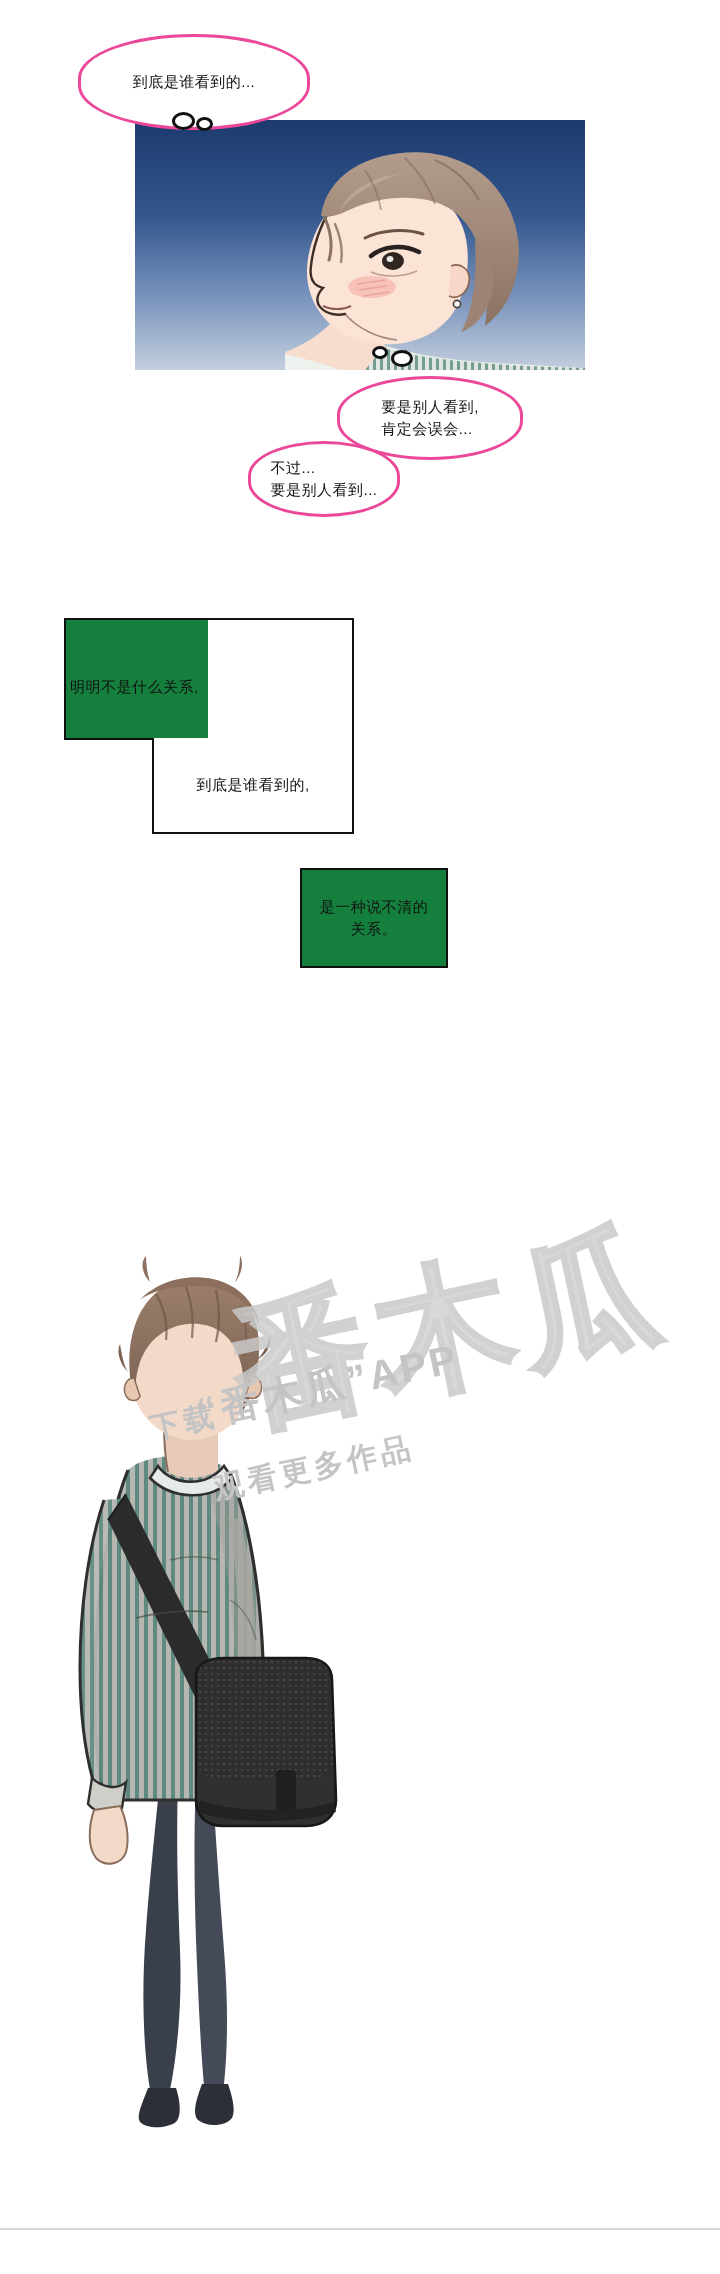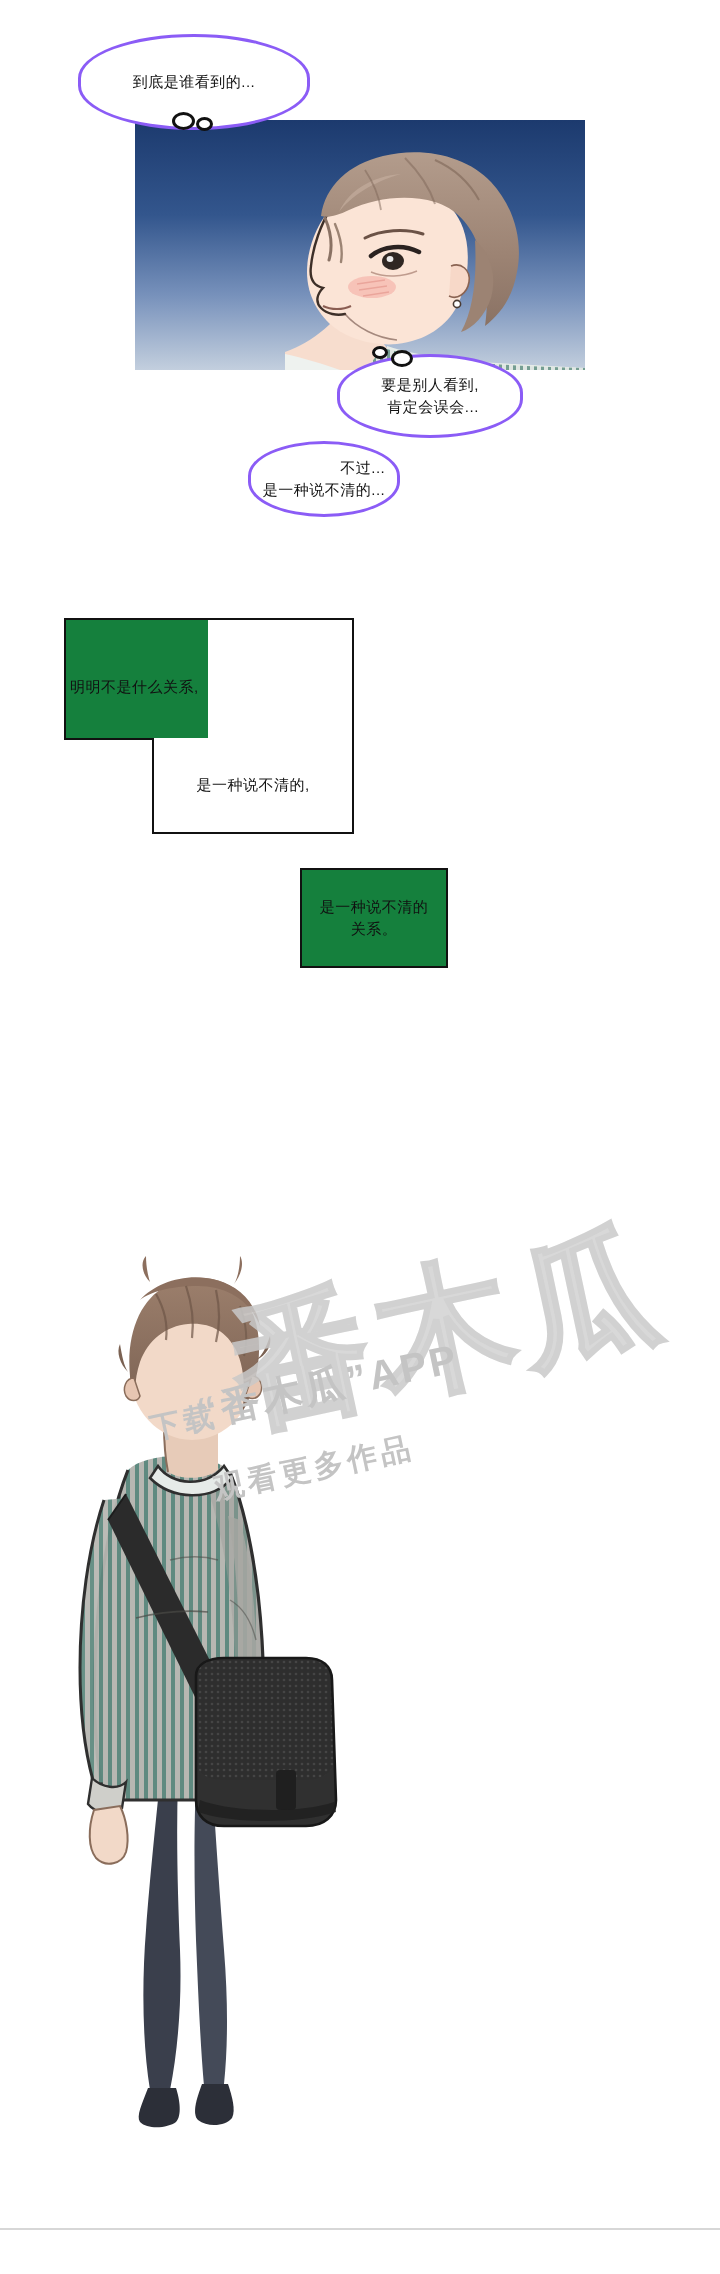--- a/index.html
+++ b/index.html
@@ -15,25 +15,25 @@
     height:2274px;
     background:#ffffff;
     overflow:hidden;
   }
 
   
   .bubble{
     position:absolute;
     box-sizing:border-box;
     background:#ffffff;
-    border:3px solid #8b5cf6;
+    border:3px solid #ec4899;
     display:flex;
     align-items:center;
     justify-content:center;
-    text-align:right;
+    text-align:left;
     line-height:1.45;
     letter-spacing:.5px;
     z-index:6;
   }
   .bubble .txt{
     white-space:pre-line;
     font-size:15px;
     color:#111;
     padding:0 10px;
   }
@@ -220,44 +220,44 @@
                C338 190 342 160 340 120 Z" fill="#9c8373"></path>
     </svg>
   </div>
 
   <div class="bubble oval" style="left:78px; top:34px; width:232px; height:96px;">
     <div class="txt">到底是谁看到的...</div>
   </div>
   <div class="tail-dot" style="left:172px; top:112px; width:17px; height:12px;"></div>
   <div class="tail-dot" style="left:196px; top:117px; width:11px; height:8px;"></div>
 
-  <div class="bubble oval" style="left:337px; top:354px; width:186px; height:84px;">
+  <div class="bubble oval" style="left:337px; top:376px; width:186px; height:84px;">
     <div class="txt">要是别人看到,
 肯定会误会...</div>
   </div>
   <div class="tail-dot" style="left:391px; top:350px; width:16px; height:11px;"></div>
   <div class="tail-dot" style="left:372px; top:346px; width:10px; height:7px;"></div>
 
   <div class="bubble oval" style="left:248px; top:441px; width:152px; height:76px;">
     <div class="txt">不过...
-是一种说不清的...</div>
+要是别人看到...</div>
   </div>
 
   <div class="narr" style="left:64px; top:618px; width:146px; height:122px; border-right:none;">
     <div class="txt" style="position:absolute; left:0; width:290px; top:56px; text-align:left; padding-left:4px;">明明不是什么关系,</div>
   </div>
 
   <div style="position:absolute; left:208px; top:618px; width:146px; height:122px;
               border-top:2px solid #111; border-right:2px solid #111; box-sizing:border-box;
               background:#fff; z-index:6;"></div>
 
   <div style="position:absolute; left:152px; top:738px; width:202px; height:96px;
               border:2px solid #111; border-top:none; box-sizing:border-box;
               background:#fff; z-index:6; display:flex; align-items:center; justify-content:center;">
-    <div class="txt" style="font-size:15px; letter-spacing:.5px;">是一种说不清的,</div>
+    <div class="txt" style="font-size:15px; letter-spacing:.5px;">到底是谁看到的,</div>
   </div>
 
   <div style="position:absolute; left:64px; top:738px; width:90px; height:2px;
               background:#111; z-index:6;"></div>
 
   <div class="narr" style="left:300px; top:868px; width:148px; height:100px;">
     <div class="txt">是一种说不清的
 关系。</div>
   </div>
 

